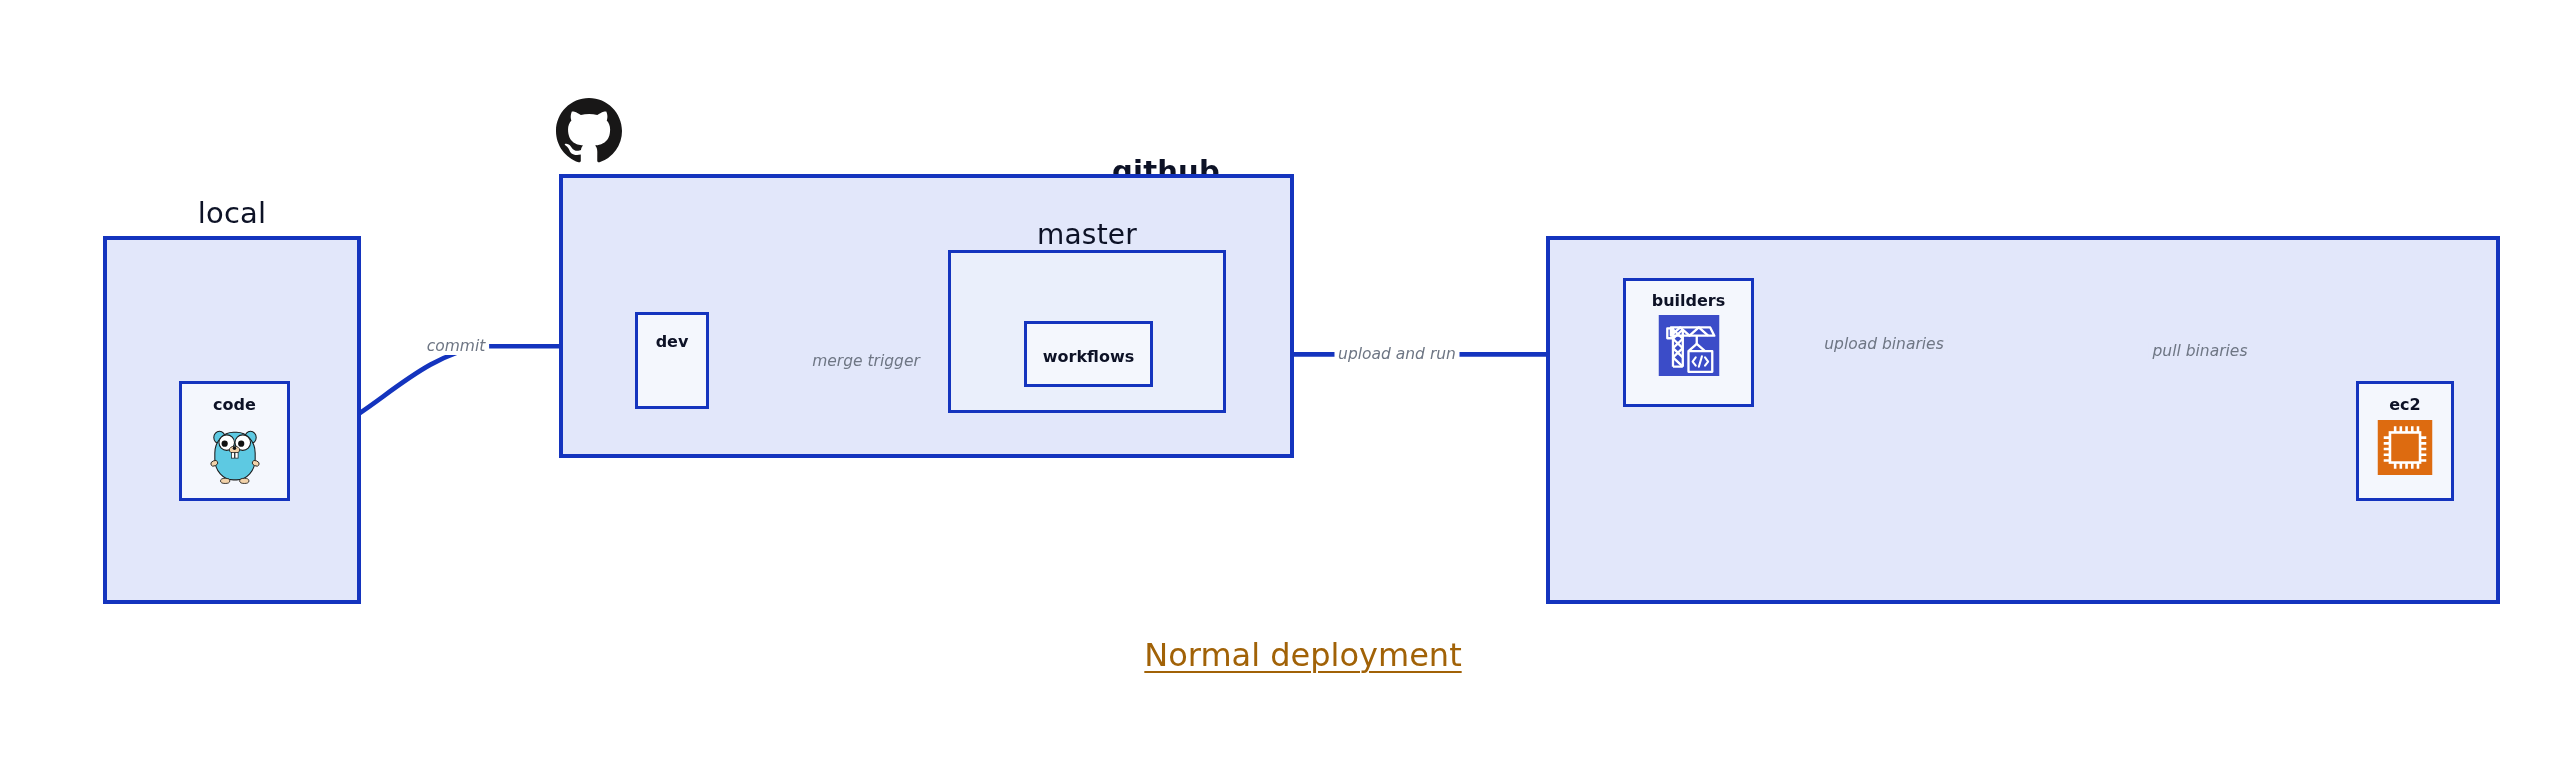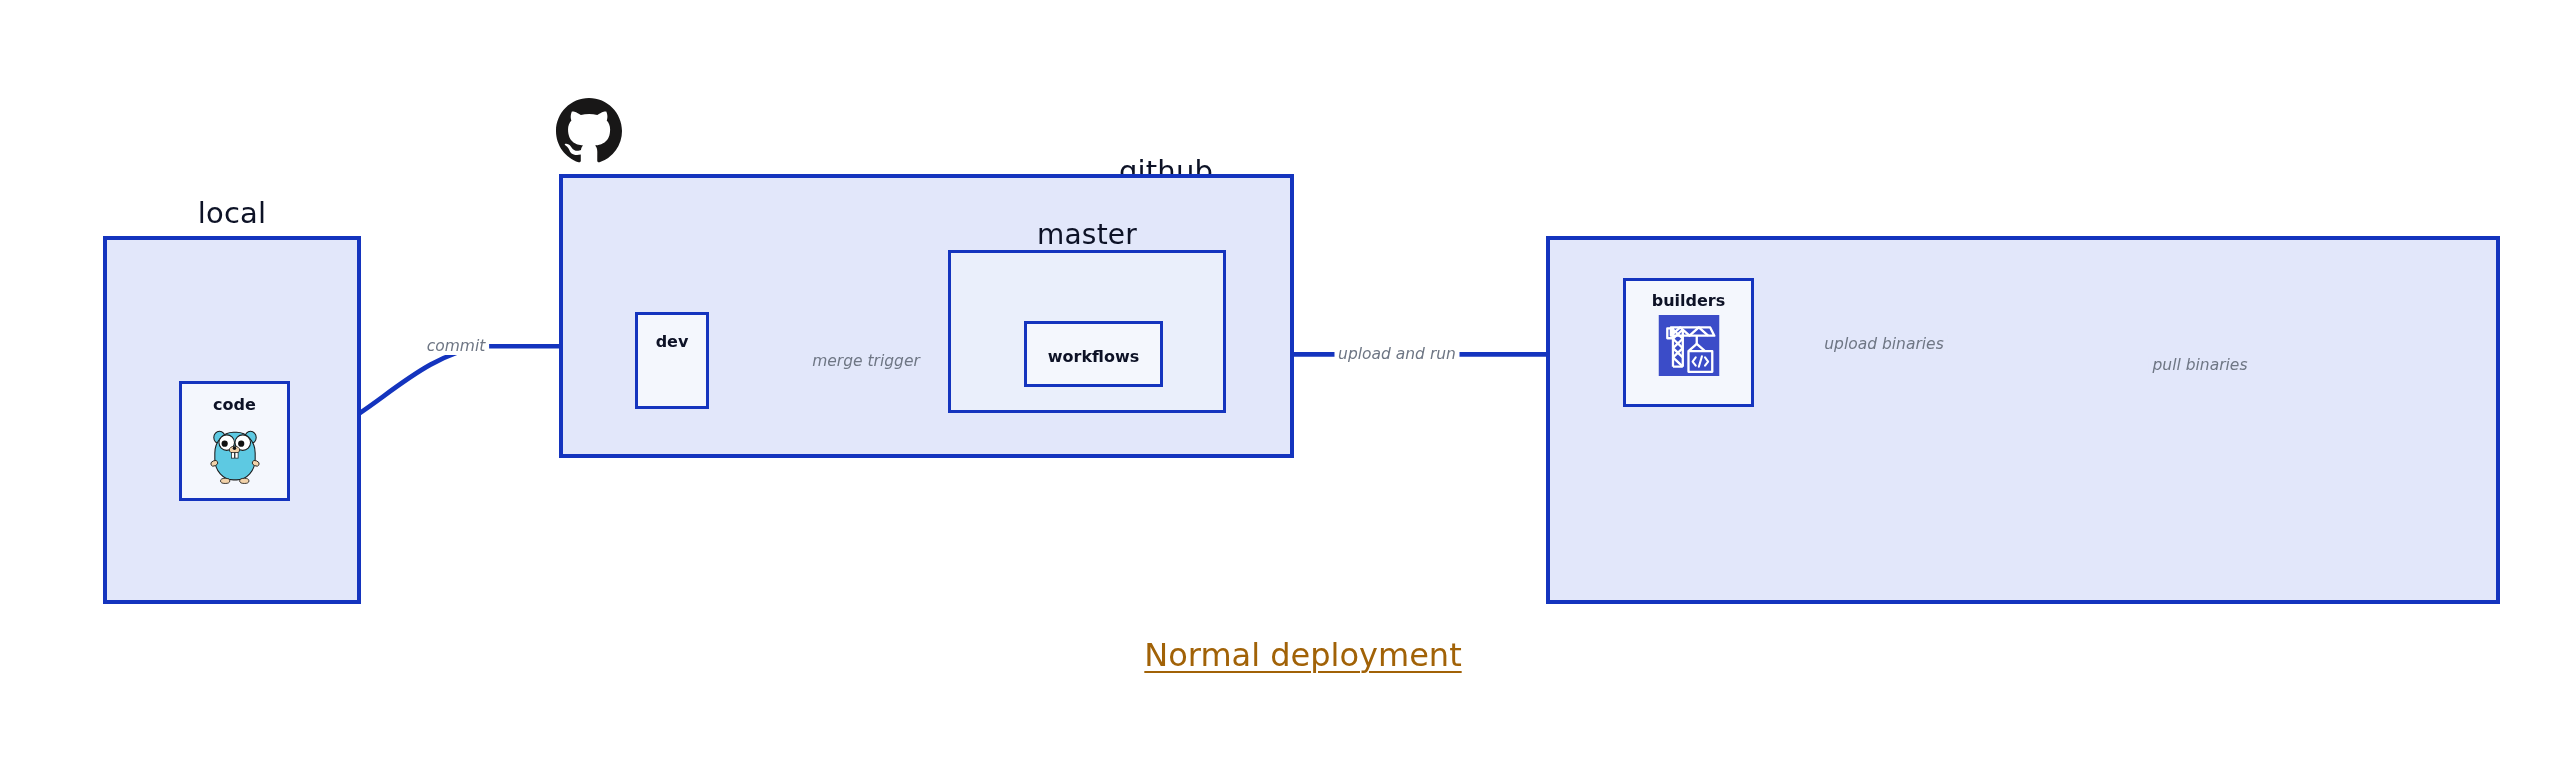--- a/index.html
+++ b/index.html
@@ -88,31 +88,31 @@
 
   <div class="gh-logo" style="left:556px;top:98px;width:66px;height:66px;">
     <svg viewBox="0 0 16 16" width="66" height="66" fill="#181717">
       <path d="M8 0C3.58 0 0 3.58 0 8c0 3.54 2.29 6.53 5.47 7.59.4.07.55-.17.55-.38
         0-.19-.01-.82-.01-1.49-2.01.37-2.53-.49-2.69-.94-.09-.23-.48-.94-.82-1.13-.28-.15-.68-.52-.01-.53.63-.01 1.08.58 1.23.82.72 1.21 1.87.87 2.33.66.07-.52.28-.87.51-1.07-1.78-.2-3.64-.89-3.64-3.95
         0-.87.31-1.59.82-2.15-.08-.2-.36-1.02.08-2.12 0 0 .67-.21 2.2.82.64-.18 1.32-.27 2-.27s1.36.09 2 .27c1.53-1.04 2.2-.82 2.2-.82.44 1.1.16 1.92.08 2.12.51.56.82 1.27.82 2.15
         0 3.07-1.87 3.75-3.65 3.95.29.25.54.73.54 1.48 0 1.07-.01 1.93-.01 2.2 0 .21.15.46.55.38A8.01 8.01 0 0 0 16 8c0-4.42-3.58-8-8-8Z"></path>
     </svg>
   </div>
 
-  <div class="zone-label" style="left:1037px;top:154px;width:258px;">github</div>
+  <div class="zone-label" style="left:1037px;top:154px;width:258px;font-weight:bold;">github</div>
   <div class="zone" style="left:559px;top:174px;width:735px;height:284px;"></div>
 
   <div class="node" style="left:635px;top:312px;width:74px;height:97px;">
     <div class="node-title" style="top:16.5px;">dev</div>
   </div>
 
   <div class="zone-label" style="left:948px;top:218px;width:278px;font-size:28px;">master</div>
   <div class="subzone" style="left:948px;top:250px;width:278px;height:163px;"></div>
 
-  <div class="node" style="left:1024px;top:321px;width:139px;height:66px;">
+  <div class="node" style="left:1024px;top:321px;width:129px;height:66px;">
     <div class="node-title" style="top:23px;">workflows</div>
   </div>
 
   <div class="edge-label on-zone" style="left:866px;top:361px;">merge trigger</div>
 
   <div class="edge-label" style="left:1397px;top:354px;">upload and run</div>
 
   <div class="zone" style="left:1546px;top:236px;width:954px;height:368px;"></div>
 
   <div class="node" style="left:1623px;top:278px;width:131px;height:129px;">
@@ -140,19 +140,34 @@
           <path d="M90,82 L96,90 L90,98"></path>
           <path d="M84,80 L78,100"></path>
         </g>
       </svg>
     </div>
   </div>
 
   <div class="edge-label on-zone" style="left:1884px;top:344px;">upload binaries</div>
 
 
-  <div class="edge-label on-zone" style="left:2200px;top:365px;">pull binaries</div>
+  <div class="edge-label on-zone" style="left:2200px;top:351px;">pull binaries</div>
 
+  <div class="node" style="left:2356px;top:381px;width:98px;height:120px;">
+    <div class="node-title" style="top:11.3px;">ec2</div>
+    <div class="node-icon" style="top:36px;width:55px;height:55px;">
+      <svg viewBox="0 0 106 106" width="55" height="55">
+        <rect x="0" y="0" width="106" height="106" fill="#DD6B10"></rect>
+        <g stroke="#FFFFFF" stroke-width="5" fill="none">
+          <rect x="24" y="24" width="58" height="58"></rect>
+          <path d="M34,24 L34,12 M45,24 L45,12 M56,24 L56,12 M67,24 L67,12 M78,24 L78,12"></path>
+          <path d="M34,82 L34,94 M45,82 L45,94 M56,82 L56,94 M67,82 L67,94 M78,82 L78,94"></path>
+          <path d="M24,34 L12,34 M24,45 L12,45 M24,56 L12,56 M24,67 L12,67 M24,78 L12,78"></path>
+          <path d="M82,34 L94,34 M82,45 L94,45 M82,56 L94,56 M82,67 L94,67 M82,78 L94,78"></path>
+        </g>
+      </svg>
+    </div>
+  </div>
 
   <div class="page-title" style="left:1303px;top:636px;">Normal deployment</div>
 
 </div>
 
 
 </body></html>

